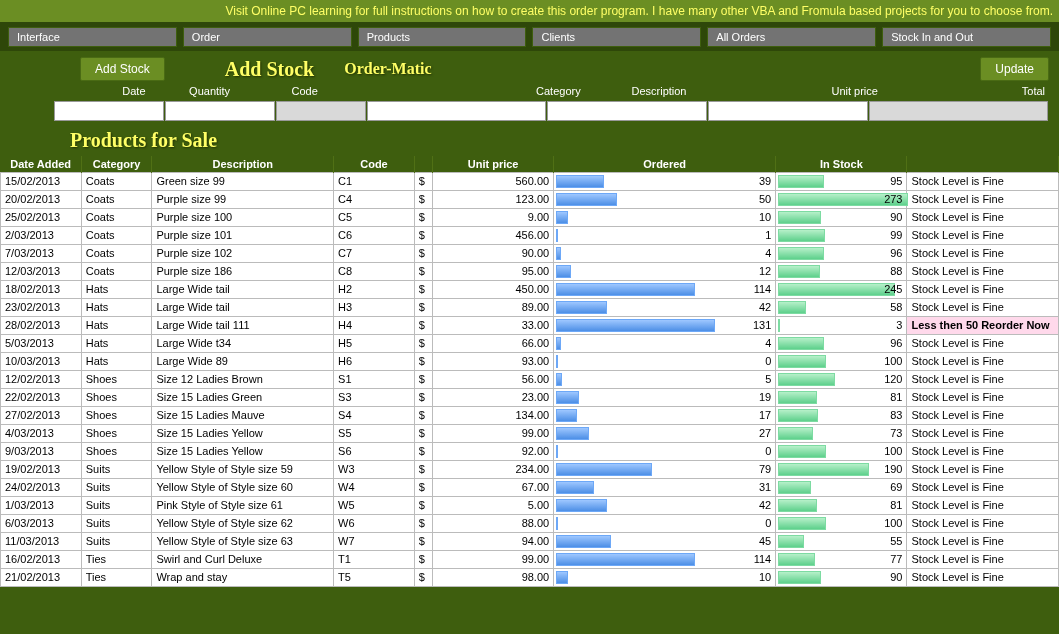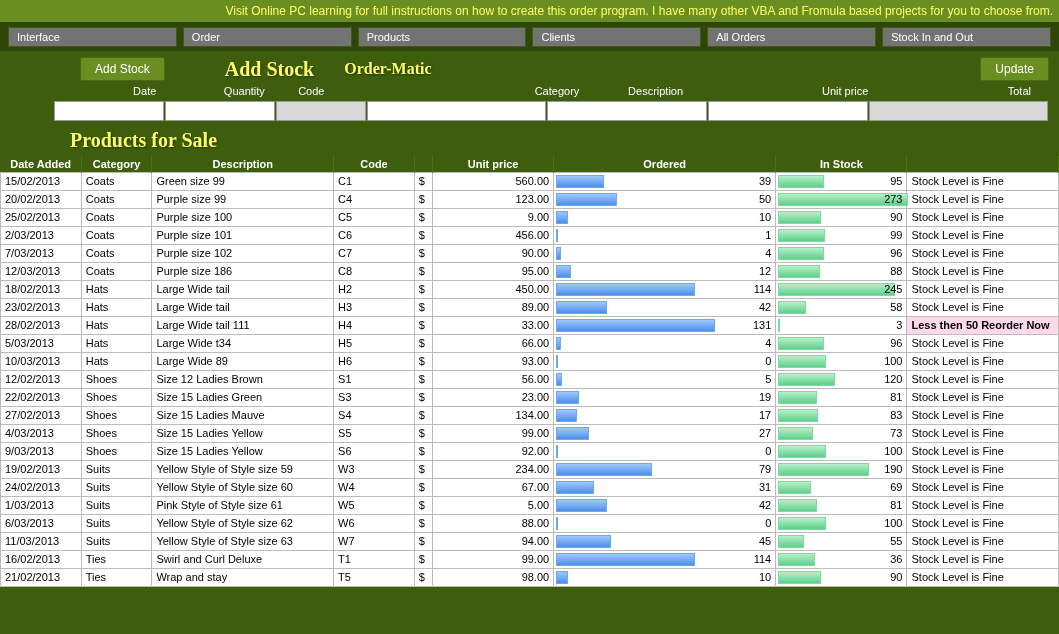--- a/index.html
+++ b/index.html
@@ -6,21 +6,21 @@
   body { font-family: Arial, sans-serif; font-size: 11px; background: #3e5e0e; color: #fff; width: 1059px; }
   .banner { background: #6b8e23; color: #ffff66; text-align: right; padding: 4px 6px; font-size: 12px; border-bottom: 1px solid #2e4709; }
   .nav-tabs { display: flex; gap: 6px; padding: 4px 8px; background: #2e4709; }
   .nav-tab { flex: 1; background: #737373; color: #fff; padding: 3px 8px; font-size: 11px; border: 1px solid #3e5e0e; cursor: pointer; }
   .topbar { display: flex; align-items: center; gap: 20px; padding: 6px 10px 2px; background: #3e5e0e; }
   .btn { background: #6b8e23; color: #fff; border: 1px solid #4a6b14; padding: 4px 14px; font-size: 12px; cursor: pointer; border-radius: 2px; }
   .title-yellow { font-family: Georgia, serif; color: #ffff66; font-weight: bold; text-shadow: 1px 1px 2px #223300; }
   .title-add { font-size: 20px; margin-left: 40px;}
   .title-order { font-size: 16px; margin-left: 10px;}
   .flex-spacer { flex: 1; }
-  .entry-header { display: flex; padding: 0 24px; background: #3e5e0e; color: #fff; font-size: 11px; }
+  .entry-header { display: flex; padding: 0 10px; background: #3e5e0e; color: #fff; font-size: 11px; }
   .entry-header > div { padding: 2px 4px; text-align: center; }
   .entry-row { display: flex; padding: 2px 10px 6px; background: #3e5e0e; }
   .entry-cell { height: 20px; background: #fff; border: 1px solid #999; margin-right: 1px; }
   .entry-cell.shade { background: #d9d9d9; }
   .col-date  { width: 110px; }
   .col-qty   { width: 110px; }
   .col-code  { width: 90px; }
   .col-cat   { width: 230px; }
   .col-desc  { width: 160px; }
   .col-uprice{ width: 160px; }
@@ -57,21 +57,21 @@
   <button class="btn" style="margin-left:70px">Add Stock</button>
   <span class="title-yellow title-add">Add Stock</span>
   <span class="title-yellow title-order">Order-Matic</span>
   <span class="flex-spacer"></span>
   <button class="btn">Update</button>
 </div>
 
 <div class="entry-header">
   <div style="width:78px"></div>
   <div class="col-date">Date</div>
-  <div class="col-qty" style="text-align:center">Quantity</div>
+  <div class="col-qty" style="text-align:left">Quantity</div>
   <div class="col-code" style="text-align:left">Code</div>
   <div class="col-cat" style="text-align:right">Category</div>
   <div class="col-desc">Description</div>
   <div class="col-uprice" style="text-align:right">Unit price</div>
   <div class="col-total" style="text-align:right">Total</div>
 </div>
 <div class="entry-row">
   <div style="width:78px"></div>
   <input class="entry-cell col-date" style="">
   <input class="entry-cell col-qty" style="">
@@ -462,21 +462,21 @@
         <td class="c-desc">Swirl and Curl Deluxe</td>
         <td class="c-code">T1</td>
         <td class="c-curr">$</td>
         <td class="c-unit num">99.00</td>
         <td class="c-ord bar-cell">
           <div class="bar-blue" style="width: 62.6374%;"></div>
           <div class="bar-label">114</div>
         </td>
         <td class="c-stock bar-cell">
           <div class="bar-green" style="width: 28.2051%;"></div>
-          <div class="bar-label">36</div>
+          <div class="bar-label">77</div>
         </td>
         <td class="c-status status-fine">Stock Level is Fine</td>
       </tr>
       <tr>
         <td class="c-date">21/02/2013</td>
         <td class="c-cat">Ties</td>
         <td class="c-desc">Wrap and stay</td>
         <td class="c-code">T5</td>
         <td class="c-curr">$</td>
         <td class="c-unit num">98.00</td>

